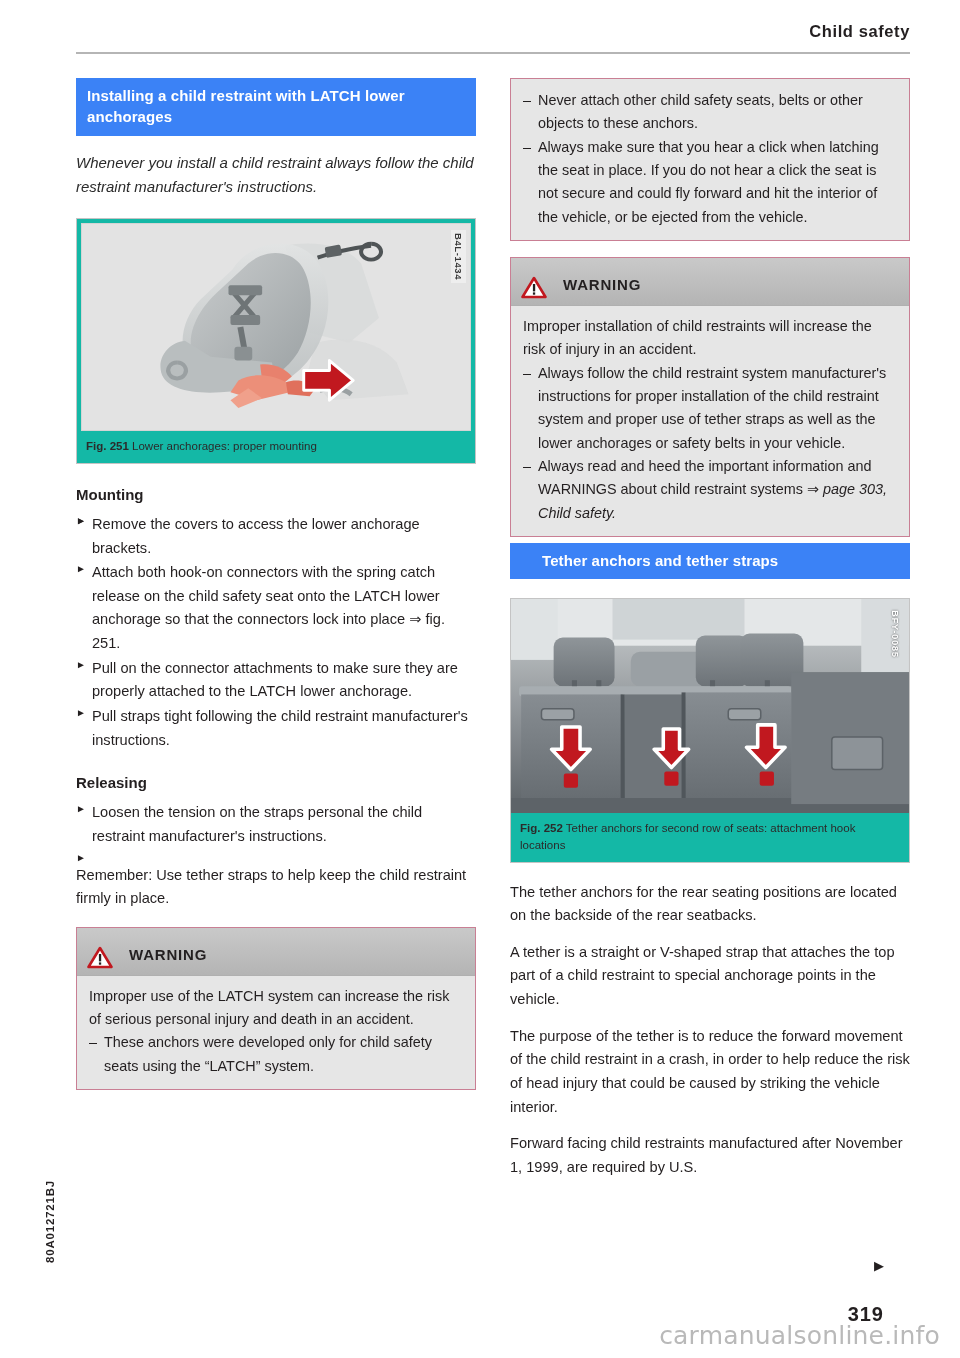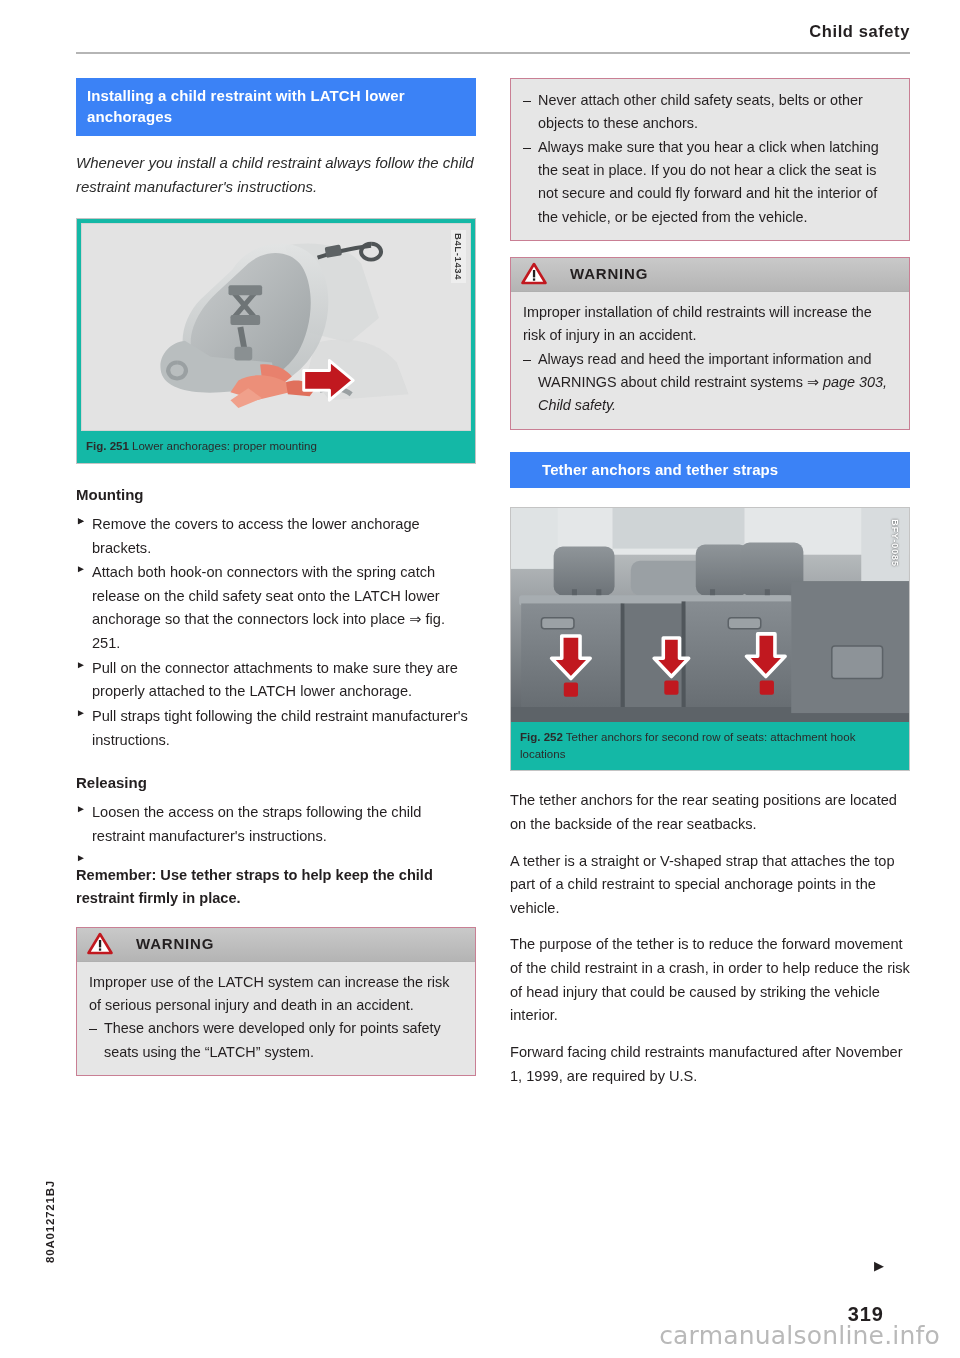--- a/index.html
+++ b/index.html
@@ -177,24 +177,23 @@
 
   
   .wbox {
     border: 1px solid #c97f94;
     background: #e6e6e6;
     box-sizing: border-box;
     margin-top: 16px;
   }
   .wbox-head {
     background: linear-gradient(to bottom, #c9c9c9, #b4b4b4);
-    padding: 4px 10px 6px 10px;
+    padding: 18px 10px 6px 10px;
     display: flex;
-    align-items: center;
-    gap: 23px;
+    gap: 16px;
     border-bottom: 1px solid #b0b0b0;
   }
   .wbox-head .label {
     font-size: 15px;
     font-weight: bold;
     letter-spacing: 0.8px;
   }
   .wbox-body {
     padding: 9px 12px 11px 12px;
     background: #e6e6e6;
@@ -326,39 +325,39 @@
     <li><span class="tri">►</span></li>
     <li><span class="tri">►</span><span>Remove the covers to access the lower anchorage brackets.</span></li>
     <li><span class="tri">►</span><span>Attach both hook-on connectors with the spring catch release on the child safety seat onto the LATCH lower anchorage so that the connectors lock into place ⇒ fig. 251.</span></li>
     <li><span class="tri">►</span><span>Pull on the connector attachments to make sure they are properly attached to the LATCH lower anchorage.</span></li>
     <li><span class="tri">►</span><span>Pull straps tight following the child restraint manufacturer's instructions.</span></li>
   </ul>
 
   <div class="subhead">Releasing</div>
 
   <ul class="steps">
-    <li><span class="tri">►</span><span>Loosen the access on the straps following the child restraint manufacturer's instructions.</span></li>
+    <li><span class="tri">►</span><span>Loosen the tension on the straps personal the child restraint manufacturer's instructions.</span></li>
     <li><span class="tri">►</span></li>
   </ul>
 
-  <p class="body" style="margin-top:15px;font-weight:bold;">Remember: Use tether straps to help keep the child restraint firmly in place.</p>
+  <p class="body" style="margin-top:15px;">Remember: Use tether straps to help keep the child restraint firmly in place.</p>
 
   <div class="wbox">
     <div class="wbox-head">
       <svg class="tri-warn" width="26" height="23" viewBox="0 0 26 23">
         <path d="M13 2 L24.5 21 L1.5 21 Z" fill="#ffffff" stroke="#c1181f" stroke-width="2.6" stroke-linejoin="round"></path>
         <rect x="11.9" y="8" width="2.3" height="7.4" fill="#231f20"></rect>
         <rect x="11.9" y="16.4" width="2.3" height="2.3" fill="#231f20"></rect>
       </svg>
       <span class="label">WARNING</span>
     </div>
     <div class="wbox-body">
       <p>Improper use of the LATCH system can increase the risk of serious personal injury and death in an accident.</p>
       <ul class="dashes">
-        <li><span class="dash">–</span><span>These anchors were developed only for points safety seats using the “LATCH” system.</span></li>
+        <li><span class="dash">–</span><span>These anchors were developed only for child safety seats using the “LATCH” system.</span></li>
       </ul>
     </div>
   </div>
 
 </div>
 
 <div class="col col-right">
 
   <div class="wbox plain" style="margin-top:0;">
     <div class="wbox-body">
@@ -374,27 +373,27 @@
       <svg class="tri-warn" width="26" height="23" viewBox="0 0 26 23">
         <path d="M13 2 L24.5 21 L1.5 21 Z" fill="#ffffff" stroke="#c1181f" stroke-width="2.6" stroke-linejoin="round"></path>
         <rect x="11.9" y="8" width="2.3" height="7.4" fill="#231f20"></rect>
         <rect x="11.9" y="16.4" width="2.3" height="2.3" fill="#231f20"></rect>
       </svg>
       <span class="label">WARNING</span>
     </div>
     <div class="wbox-body">
       <p>Improper installation of child restraints will increase the risk of injury in an accident.</p>
       <ul class="dashes">
-        <li><span class="dash">–</span></li>
+        <li><span class="dash">–</span><span>Always follow the child restraint system manufacturer's instructions for proper installation of the child restraint system and proper use of tether straps as well as the lower anchorages or safety belts in your vehicle.</span></li>
         <li><span class="dash">–</span><span>Always read and heed the important information and WARNINGS about child restraint systems </span><span class="ref">⇒ page 303, Child safety.</span></li>
       </ul>
     </div>
   </div>
 
-  <div class="section-bar" style="margin-top:22px;padding-left:32px;">Tether anchors and tether straps</div>
+  <div class="section-bar" style="margin-top:6px;padding-left:32px;">Tether anchors and tether straps</div>
 
   <div class="figure">
     <div class="figure-img photo">
       <svg class="seat-illus" viewBox="0 0 392 214" preserveAspectRatio="none">
         <defs>
           <linearGradient id="gbg" x1="0" y1="0" x2="0" y2="1">
             <stop offset="0%" stop-color="#cfd3d4"></stop>
             <stop offset="55%" stop-color="#8d9296"></stop>
             <stop offset="100%" stop-color="#5a6065"></stop>
           </linearGradient>

